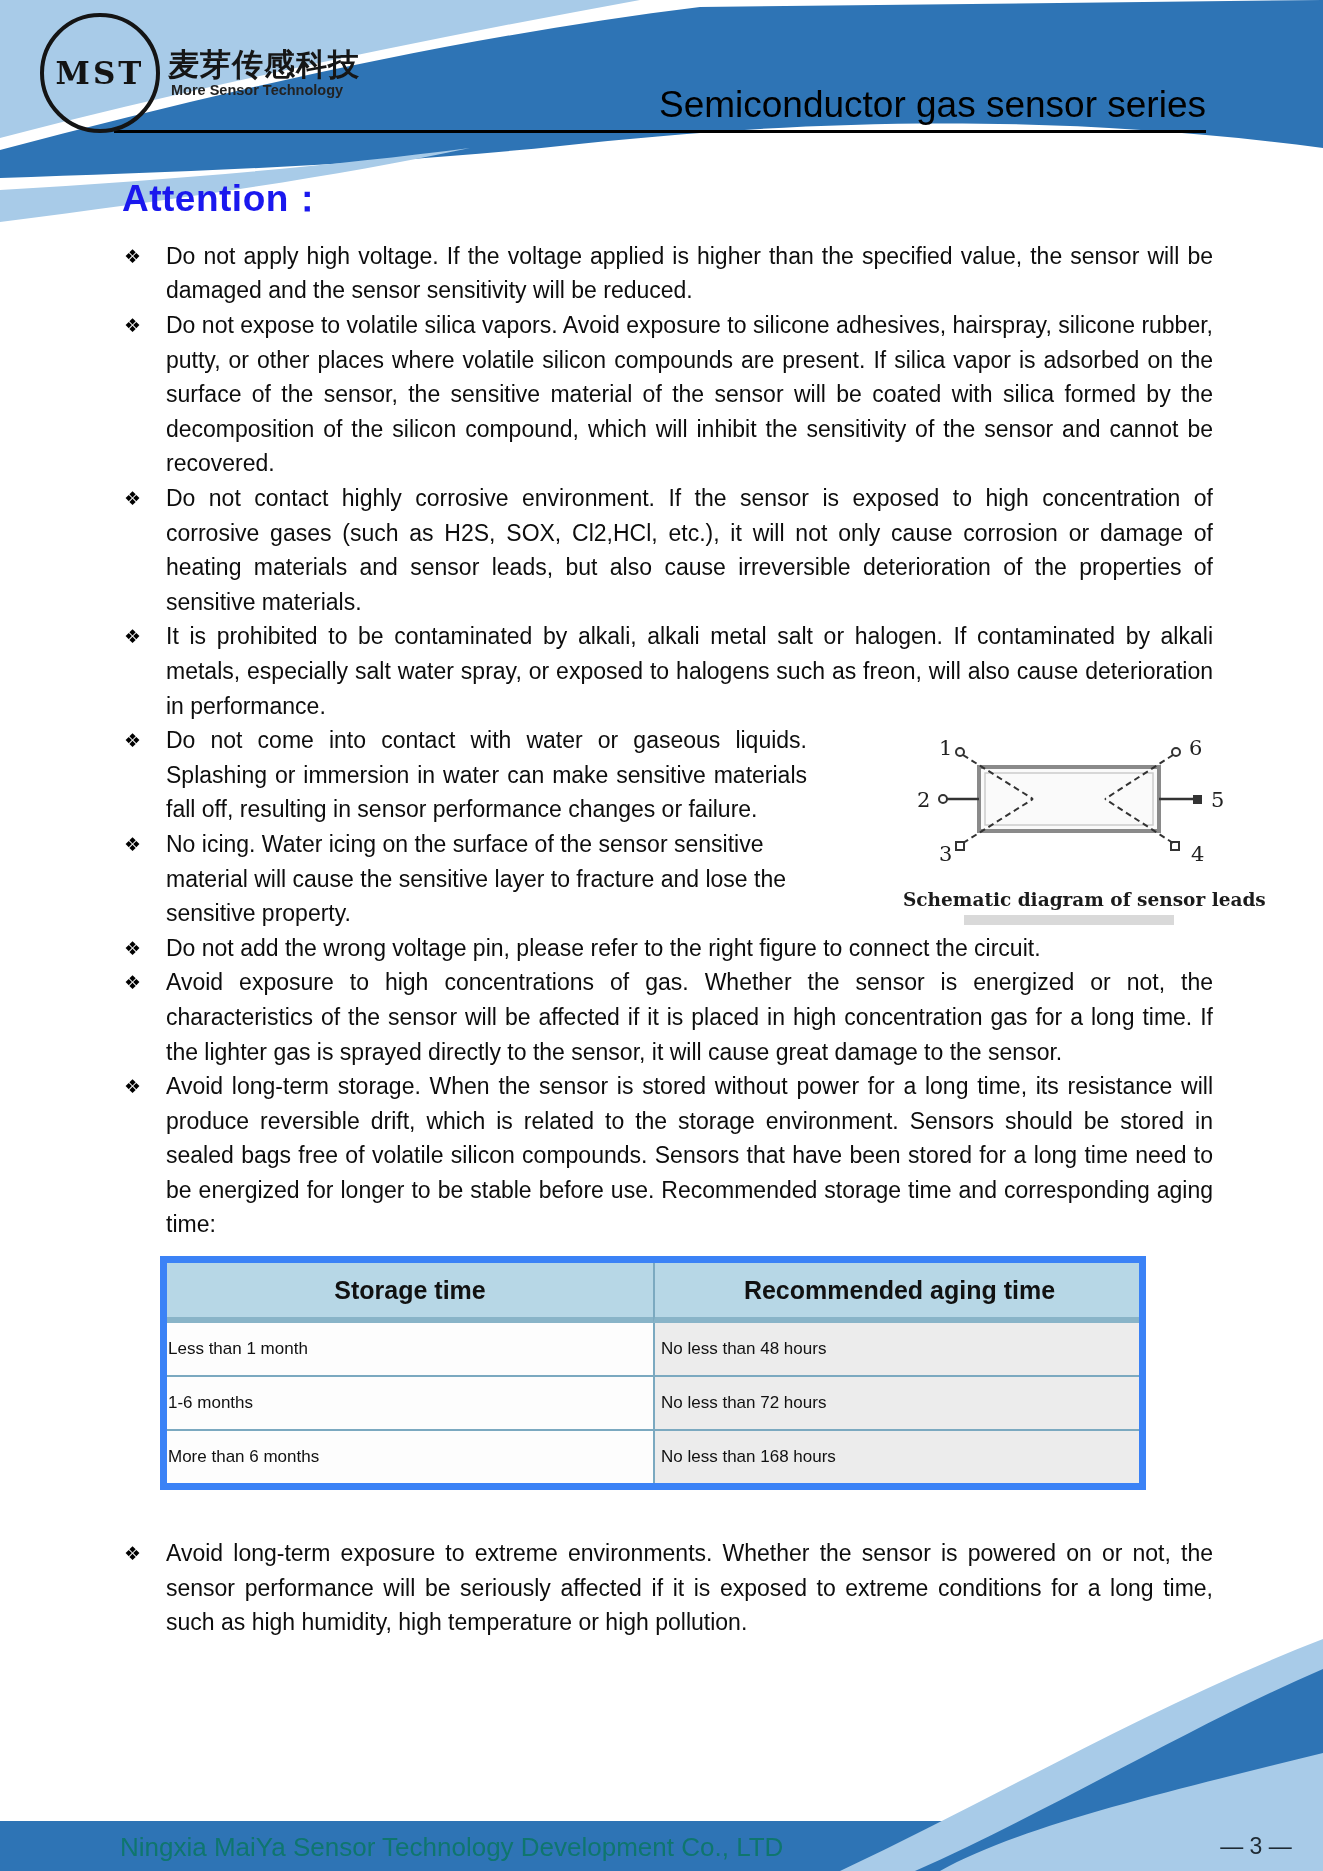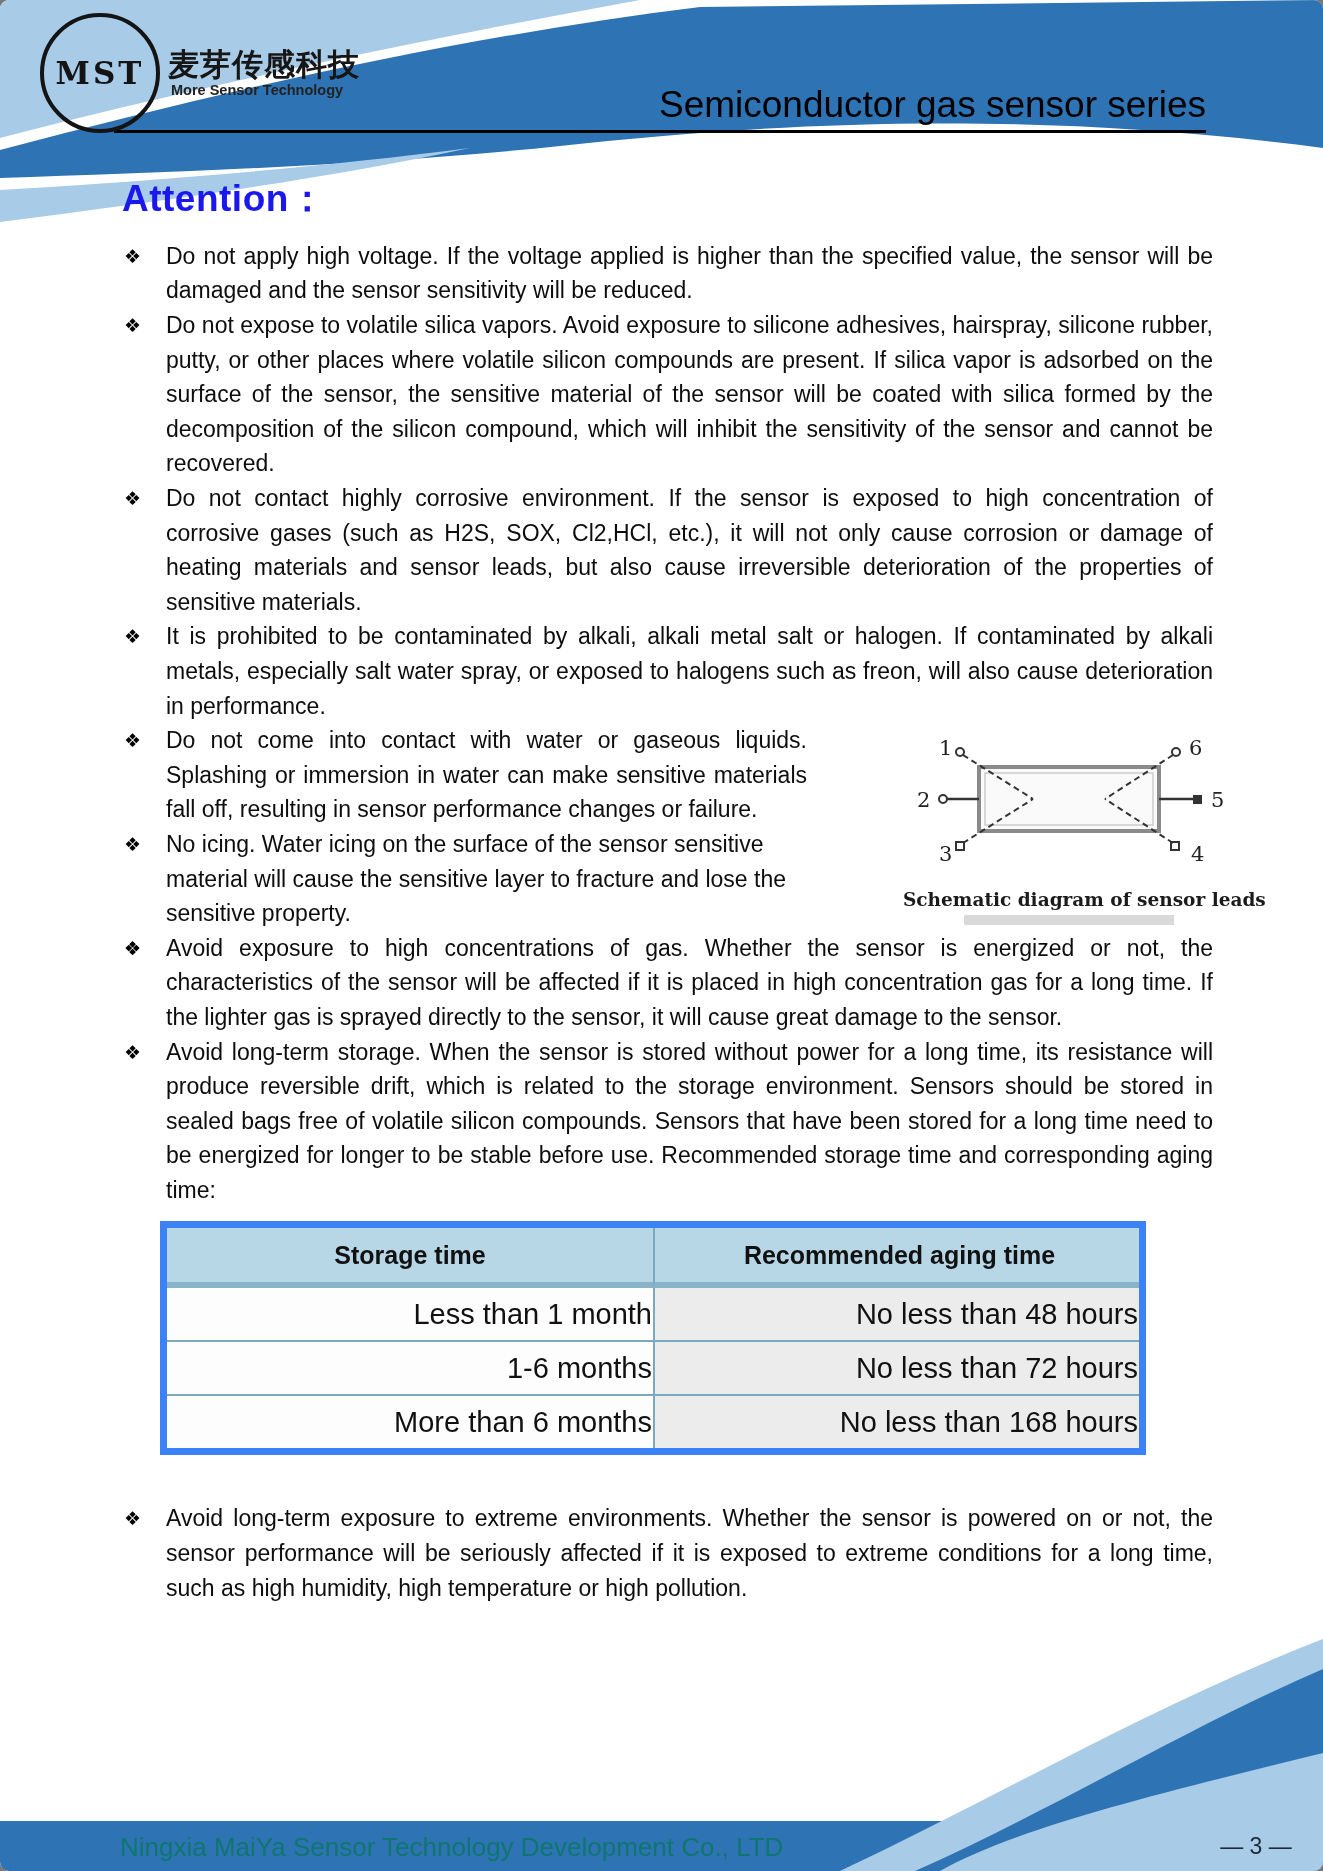--- a/index.html
+++ b/index.html
@@ -1,17 +1,17 @@
 <!DOCTYPE html>
 <html><head>
 <meta charset="utf-8">
 <style>
   html,body{margin:0;padding:0;background:#777;}
   .page{position:relative;width:1323px;height:1871px;background:#fff;margin:0 auto;
-        font-family:"Liberation Sans",sans-serif;color:#111;overflow:hidden;border-radius:9px;}
+        font-family:"Liberation Sans",sans-serif;color:#111;overflow:hidden;}
   
   .top-decor{position:absolute;top:0;left:0;width:1323px;height:330px;z-index:0;}
   
   .logo-wrap{position:absolute;top:0;left:0;z-index:3;}
   .logo-circle{position:absolute;left:40px;top:13px;width:112px;height:112px;
                border:4px solid #141414;border-radius:50%;
                display:flex;align-items:center;justify-content:center;}
   .logo-abbr{font-family:"DejaVu Serif",serif;font-weight:bold;font-size:31px;
              letter-spacing:3px;color:#141414;}
   .logo-cn{position:absolute;left:168px;top:44px;font-size:31px;font-weight:bold;
@@ -38,21 +38,21 @@
   .fig-caption{font-family:"DejaVu Serif",serif;font-weight:bold;font-size:18.5px;
                color:#1b1b1b;margin-top:10px;white-space:nowrap;}
   .fig-smudge{width:210px;height:10px;background:#d9d9d9;margin:5px auto 0 auto;}
   
   .tbl-wrap{margin:14px 0 0 38px;}
   table.storage{border-collapse:separate;border-spacing:0;width:986px;
                 border:7px solid #3b82f6;}
   table.storage th{background:#b7d7e6;font-size:25px;font-weight:bold;height:52px;
                    border-bottom:6px solid #89b4c8;}
   table.storage th + th, table.storage td + td{border-left:2px solid #7ba9c0;padding-left:6px;}
-  table.storage td{font-size:29px;text-align:right;height:50px;}
+  table.storage td{font-size:17px;text-align:left;height:50px;}
   table.storage tr + tr td{border-top:2px solid #7ba9c0;}
   table.storage td.col0{background:#fdfdfd;width:50%;}
   table.storage td.col1{background:#ececec;}
   table.storage th{text-align:center;}
   .bullet.last{clear:both;margin-top:46px;}
   
   .bottom-decor{position:absolute;left:0;bottom:0;width:1323px;height:270px;z-index:1;}
   .footer-text{position:absolute;left:120px;top:1824px;height:47px;line-height:47px;
                color:#0f766e;font-size:26px;z-index:3;white-space:nowrap;}
   .page-num{position:absolute;left:1196px;top:1824px;width:120px;text-align:center;
@@ -129,21 +129,21 @@
         <div class="fig-smudge"></div>
       </div>
 
       <div class="bullet">
         <span class="marker">❖</span><span>Do not come into contact with water or gaseous liquids. Splashing or immersion in water can make sensitive materials fall off, resulting in sensor performance changes or failure.</span>
       </div>
       <div class="bullet no-just">
         <span class="marker">❖</span><span>No icing. Water icing on the surface of the sensor sensitive material will cause the sensitive layer to fracture and lose the sensitive property.</span>
       </div>
       <div class="bullet no-just">
-        <span class="marker">❖</span>
+        <span class="marker">❖</span><span>Do not add the wrong voltage pin, please refer to the right figure to connect the circuit.</span>
       </div>
       <div class="bullet">
         <span class="marker">❖</span><span>Avoid exposure to high concentrations of gas. Whether the sensor is energized or not, the characteristics of the sensor will be affected if it is placed in high concentration gas for a long time. If the lighter gas is sprayed directly to the sensor, it will cause great damage to the sensor.</span>
       </div>
       <div class="bullet">
         <span class="marker">❖</span><span>Avoid long-term storage. When the sensor is stored without power for a long time, its resistance will produce reversible drift, which is related to the storage environment. Sensors should be stored in sealed bags free of volatile silicon compounds. Sensors that have been stored for a long time need to be energized for longer to be stable before use. Recommended storage time and corresponding aging time:</span>
       </div>
 
       <div class="tbl-wrap">
         <table class="storage">

